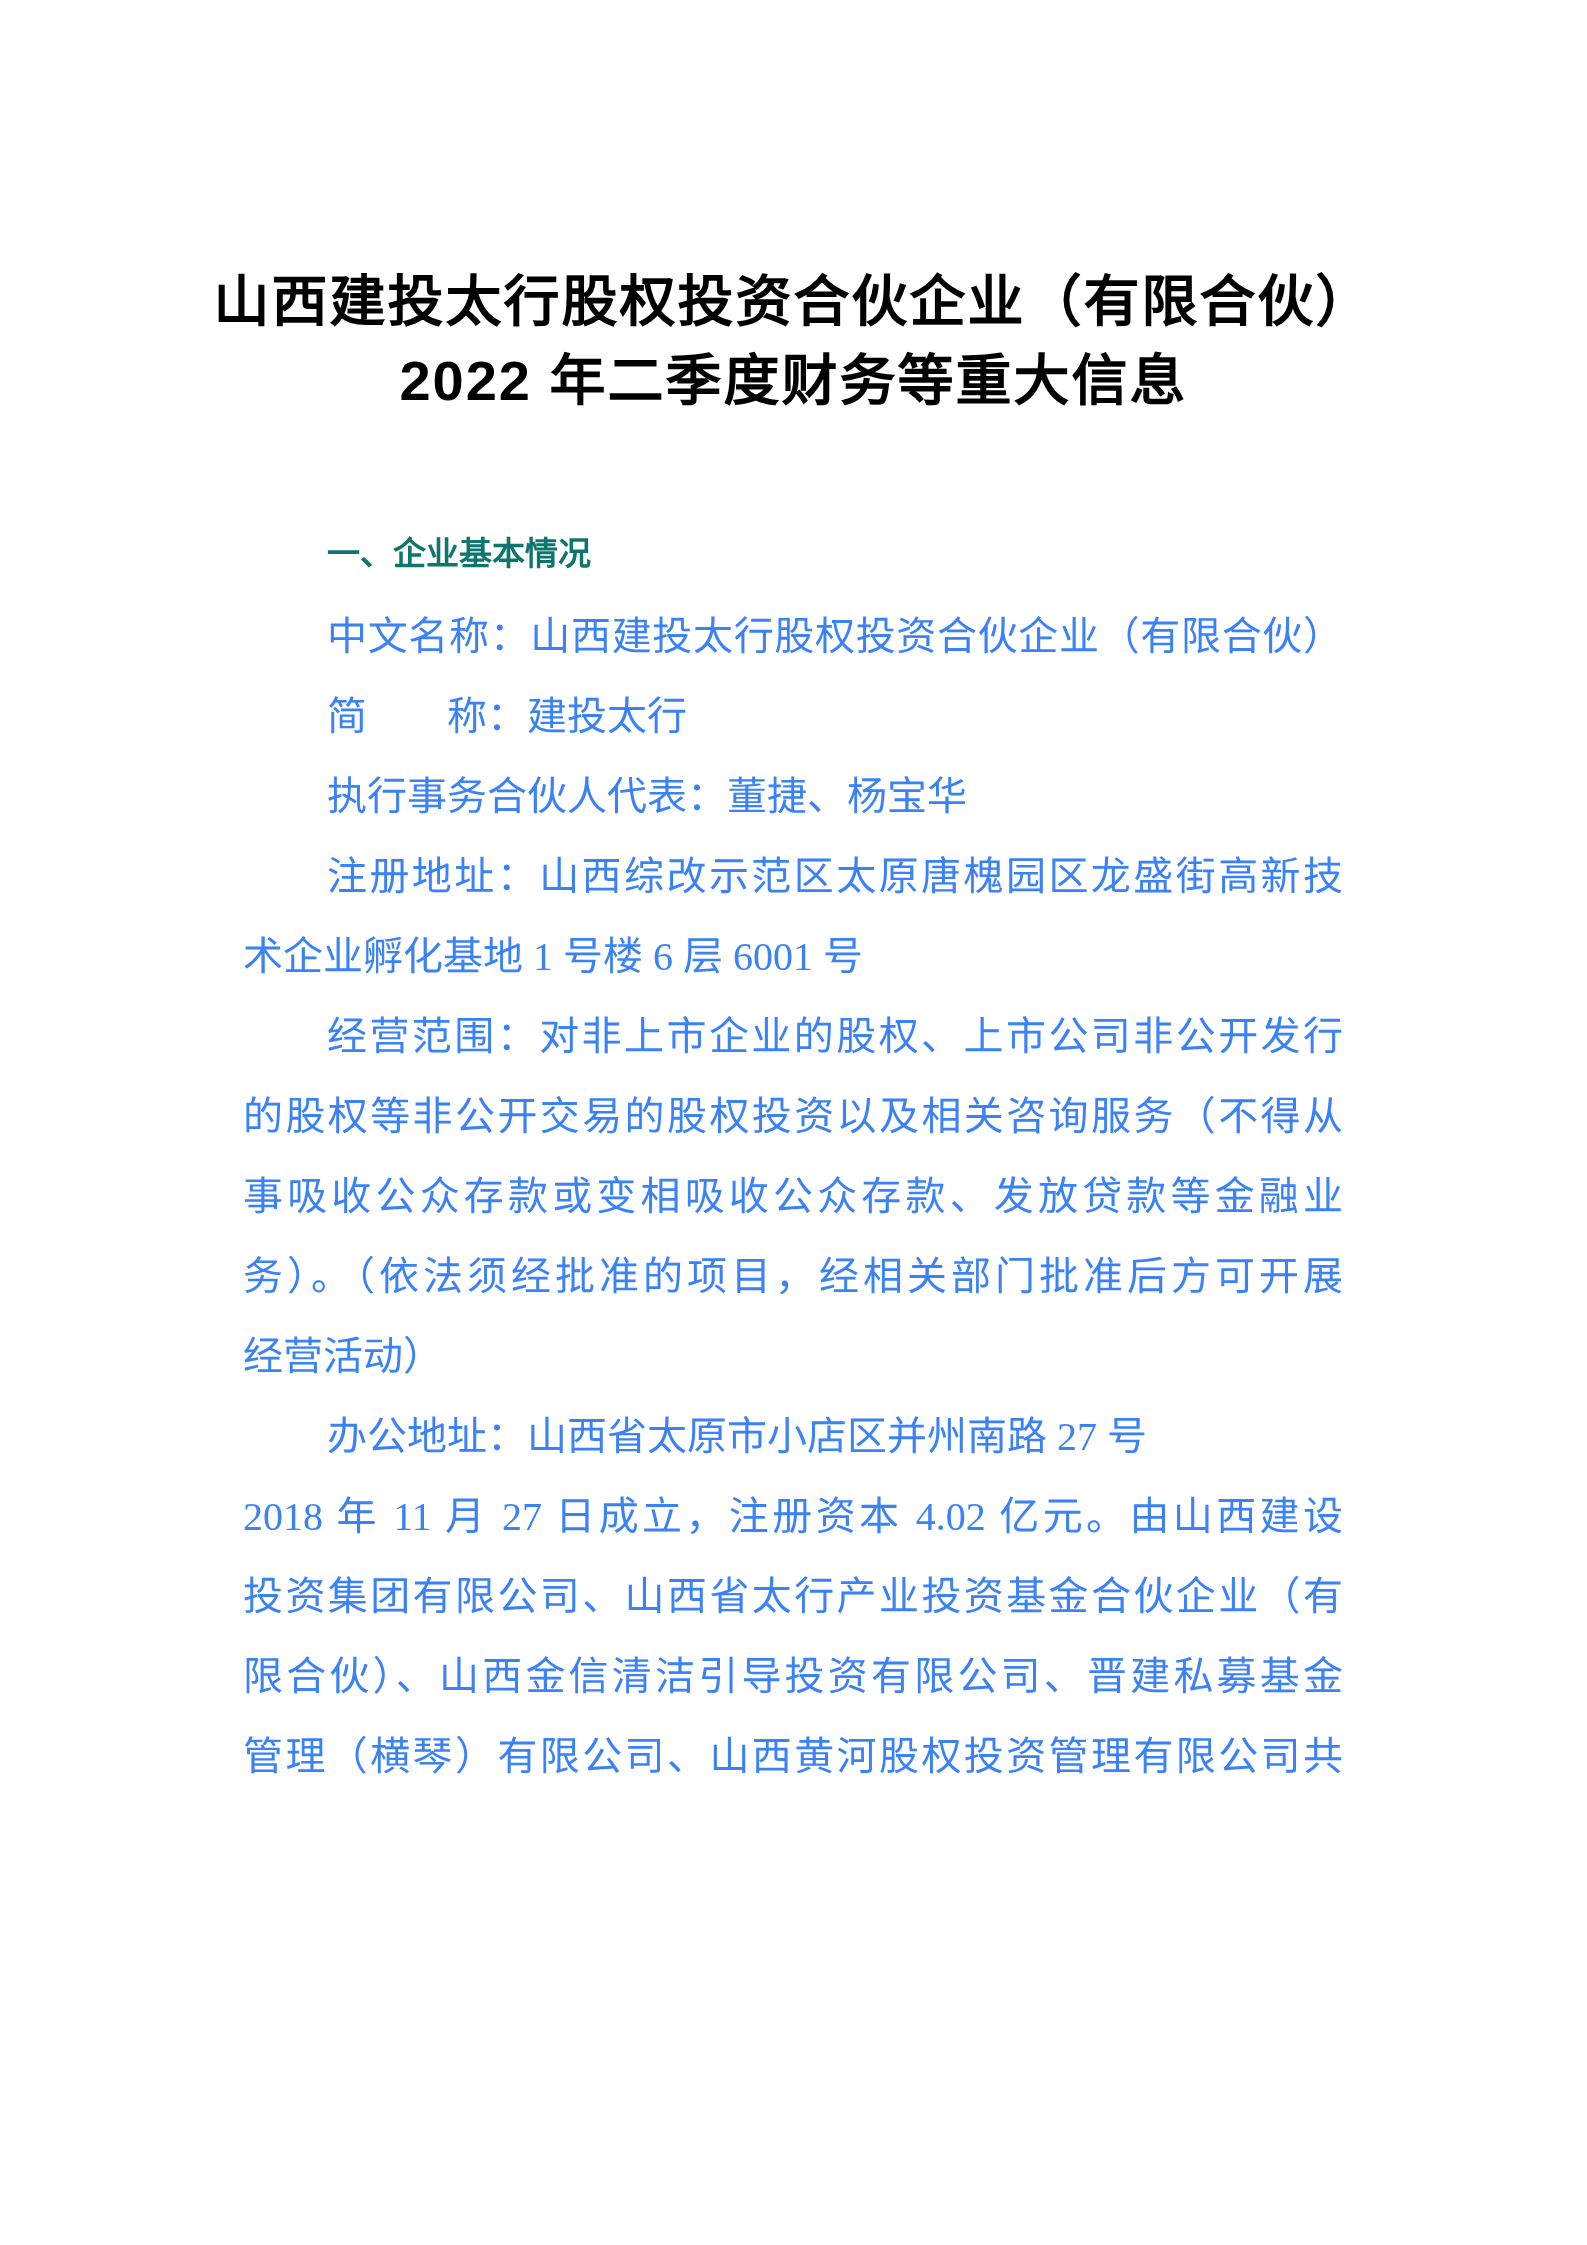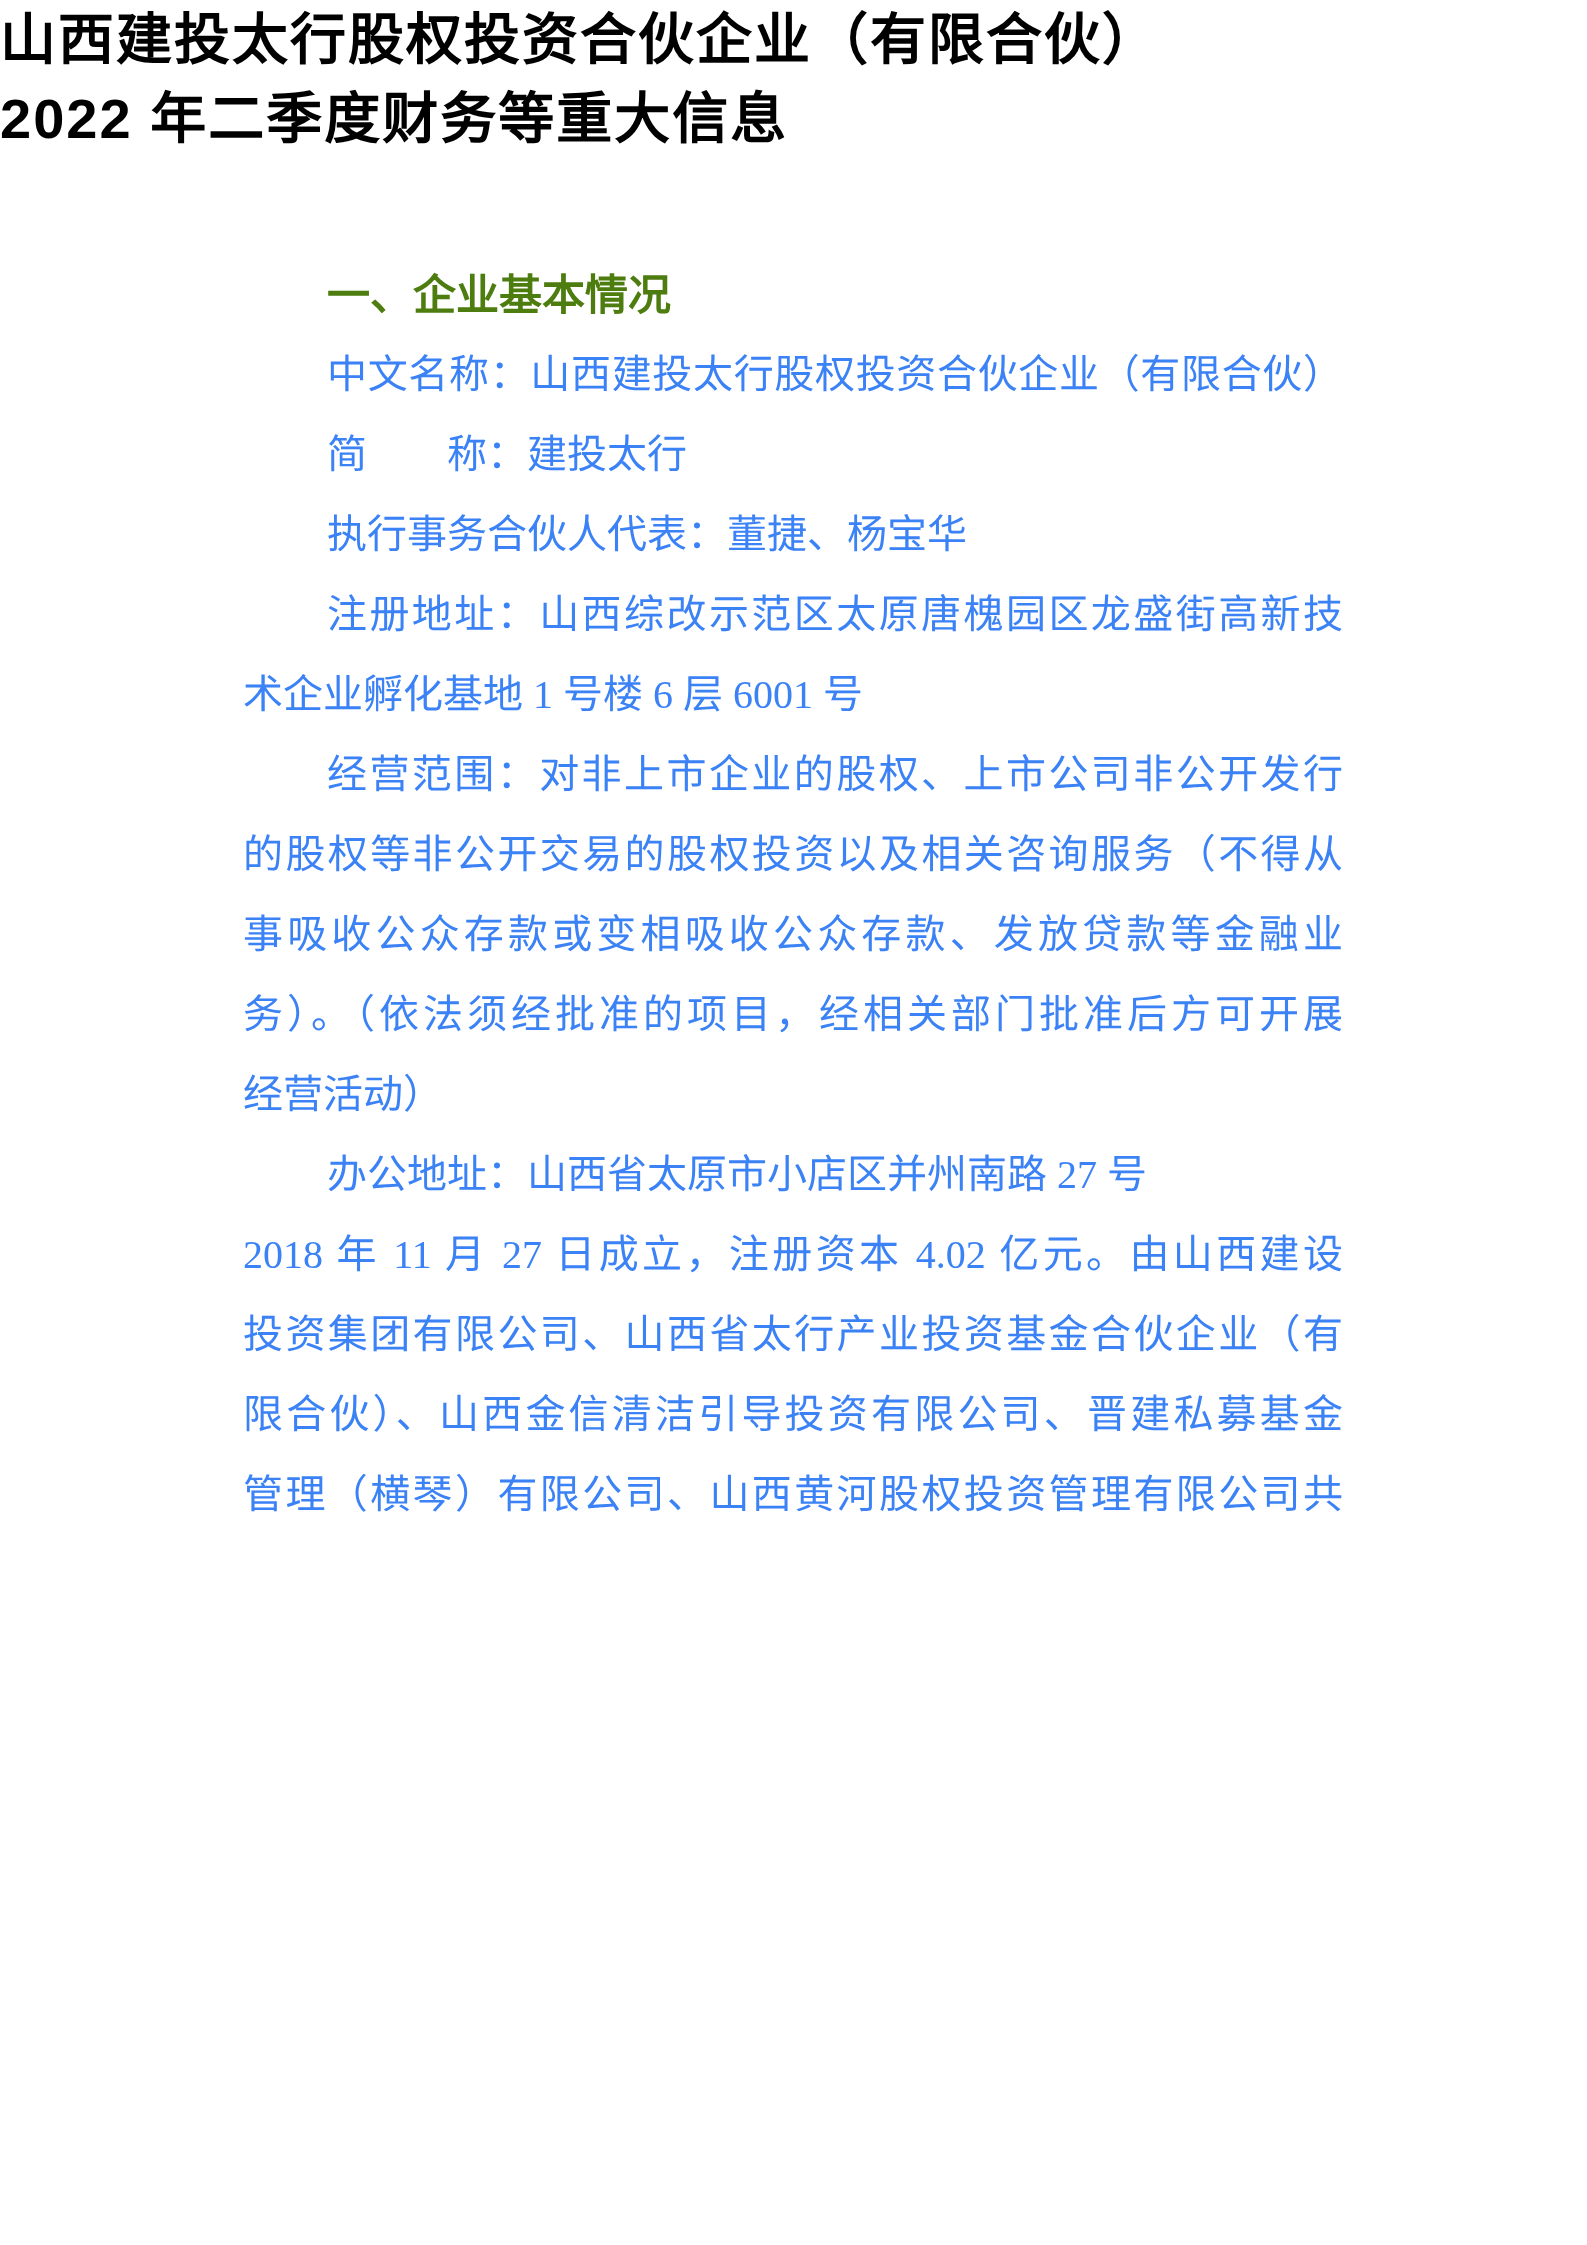--- a/index.html
+++ b/index.html
@@ -9,41 +9,43 @@
   }
   .page {
     position: relative;
     width: 1587px;
     height: 2245px;
     background: #ffffff;
     overflow: hidden;
     color: #000000;
   }
   .title-block {
+    padding-top: 262px;
+    text-align: center;
   }
   .title-line {
     font-family: "Liberation Sans", "DejaVu Sans", sans-serif;
     font-weight: 700;
     font-size: 56px;
     line-height: 79px;
     letter-spacing: 2px;
     color: #000000;
     white-space: nowrap;
   }
   .section-heading {
     margin-top: 97px;
     margin-left: 243px;
     padding-left: 84px;
     width: 1016px;
     height: 80px;
     line-height: 80px;
-    font-family: Liberation Sans, sans-serif;
+    font-family: Liberation Mono, monospace;
     font-weight: 700;
-    font-size: 43px;
-    color: #4d7c0f;
+    font-size: 33px;
+    color: #0f766e;
     white-space: nowrap;
   }
   .doc-line {
     margin-left: 243px;
     width: 1100px;
     height: 80px;
     line-height: 80px;
     font-family: "Liberation Serif", "DejaVu Serif", serif;
     font-size: 40px;
     color: #3b82f6;

